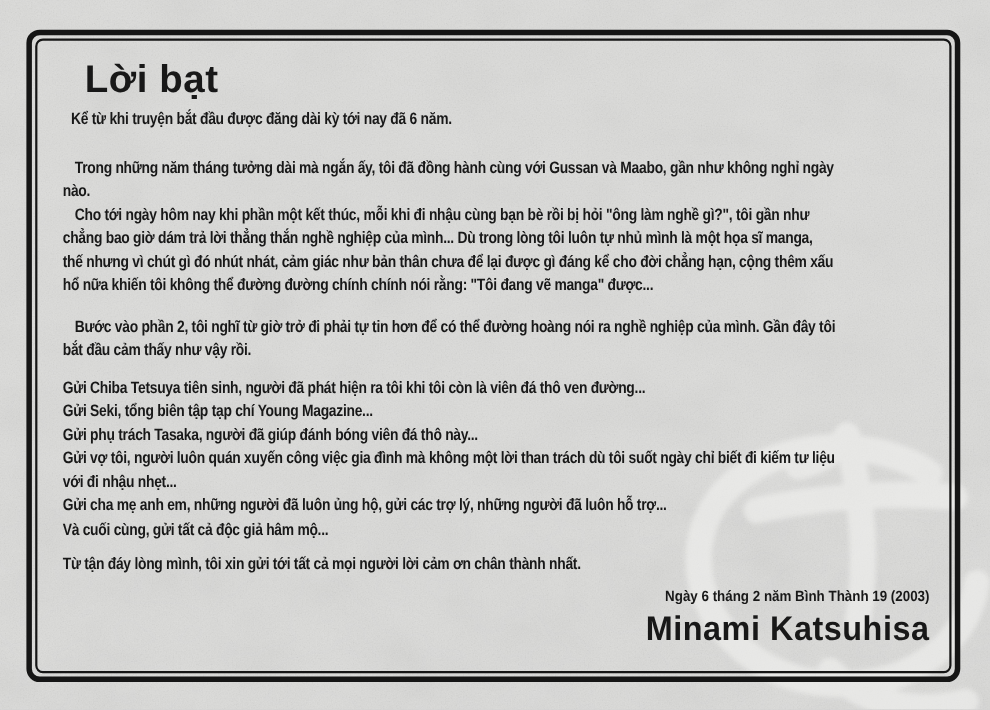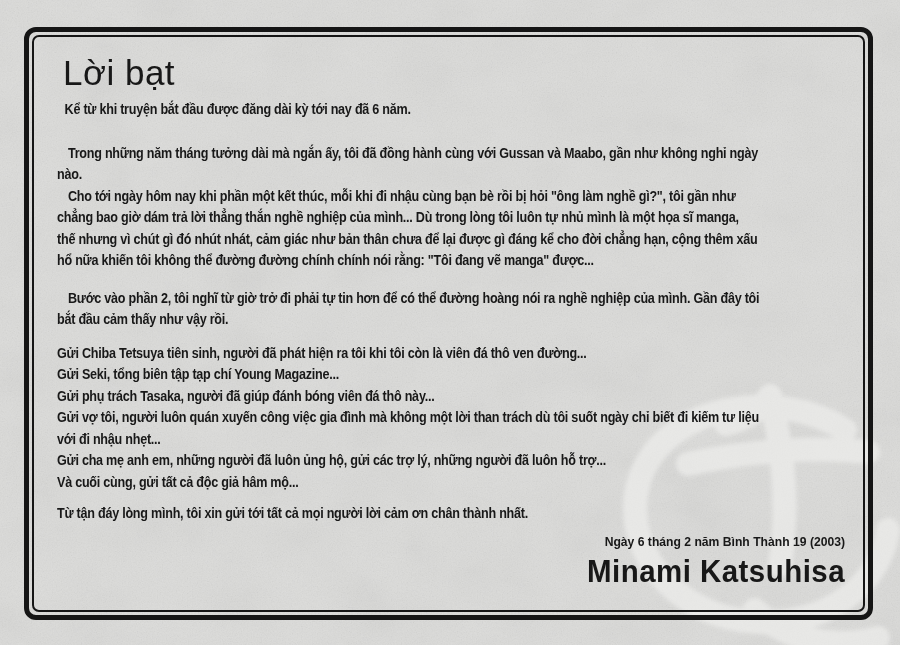--- a/index.html
+++ b/index.html
@@ -21,22 +21,22 @@
   .frame-inner {
     position: absolute; left: 3px; top: 3px; right: 3px; bottom: 3px;
     border: 2.5px solid #151515; border-radius: 7px;
   }
 
   .content {
     position: absolute; left: 57px; top: 50px; width: 788px; z-index: 3;
     color: #181818; font-weight: 700;
   }
   .title {
-    font-size: 35px; line-height: 46px; margin: 0 0 2px 6px;
-    letter-spacing: 0.5px; font-weight: 400;
+    font-size: 35px; line-height: 46px; margin: 0 0 2px 20px;
+    letter-spacing: 0.5px; font-weight: 700;
   }
   .line {
     font-size: 15px; line-height: 21.5px; white-space: nowrap;
     letter-spacing: -0.3px;
     transform: scaleX(0.84); transform-origin: 0 50%;
   }
   .in  { padding-left: 13px; }
   .in0 { padding-left: 9px; }
   .mb22 { margin-bottom: 22px; }
   .mt16 { margin-top: 16px; }

